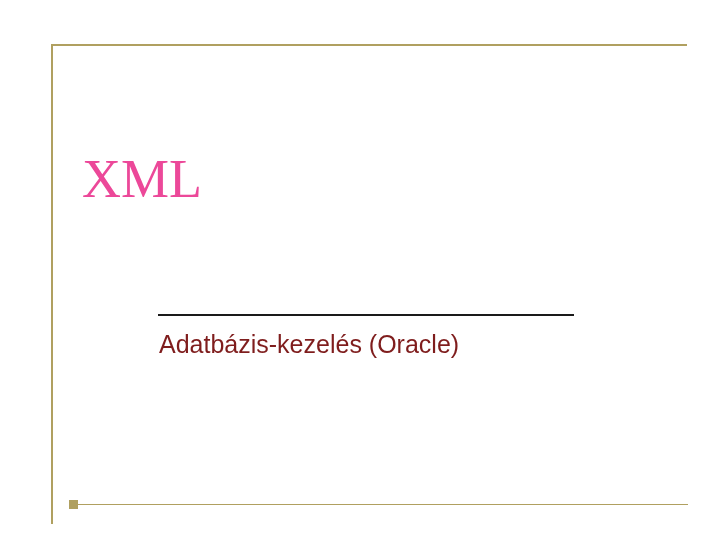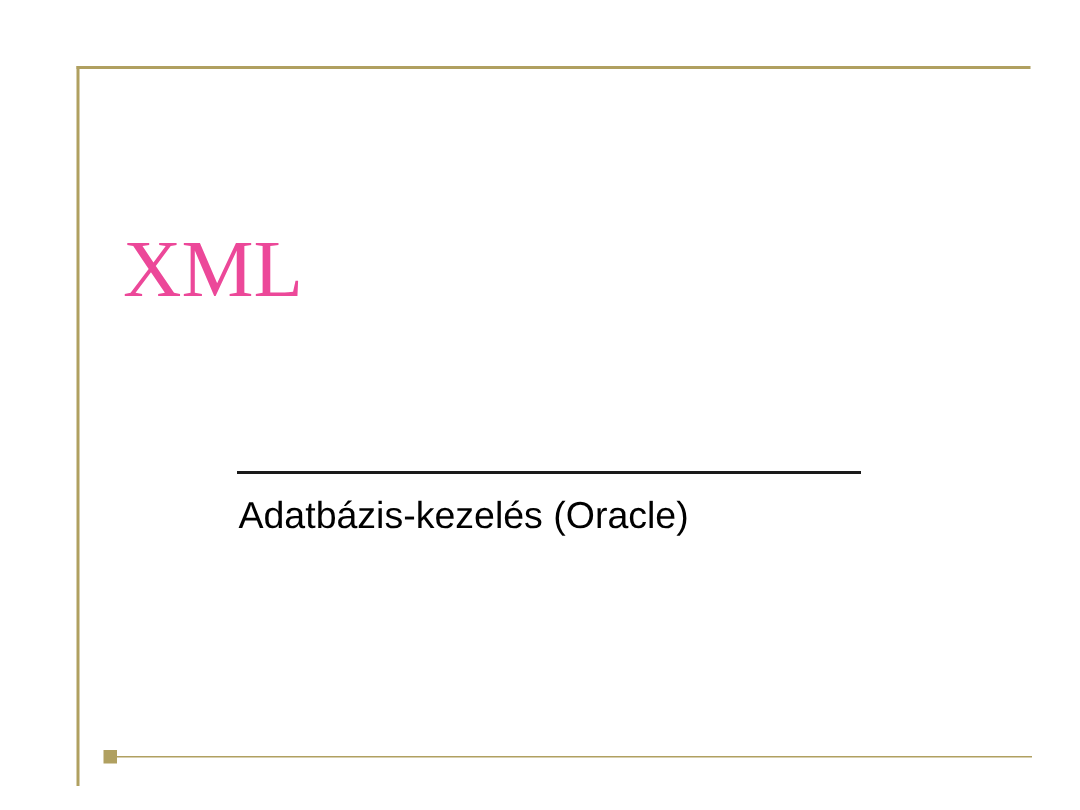--- a/index.html
+++ b/index.html
@@ -40,21 +40,21 @@
       left: 158px;
       width: 416px;
       height: 0;
       border-top: 2px solid #1a1a1a;
     }
     .subtitle {
       position: absolute;
       top: 330px;
       left: 159px;
       font-size: 25px;
-      color: #000000;
+      color: #7f1d1d;
       font-family: Arial, Helvetica, sans-serif;
       font-weight: normal;
     }
     .accent-square {
       position: absolute;
       top: 500px;
       left: 69px;
       width: 9px;
       height: 9px;
       background: #b0a060;

